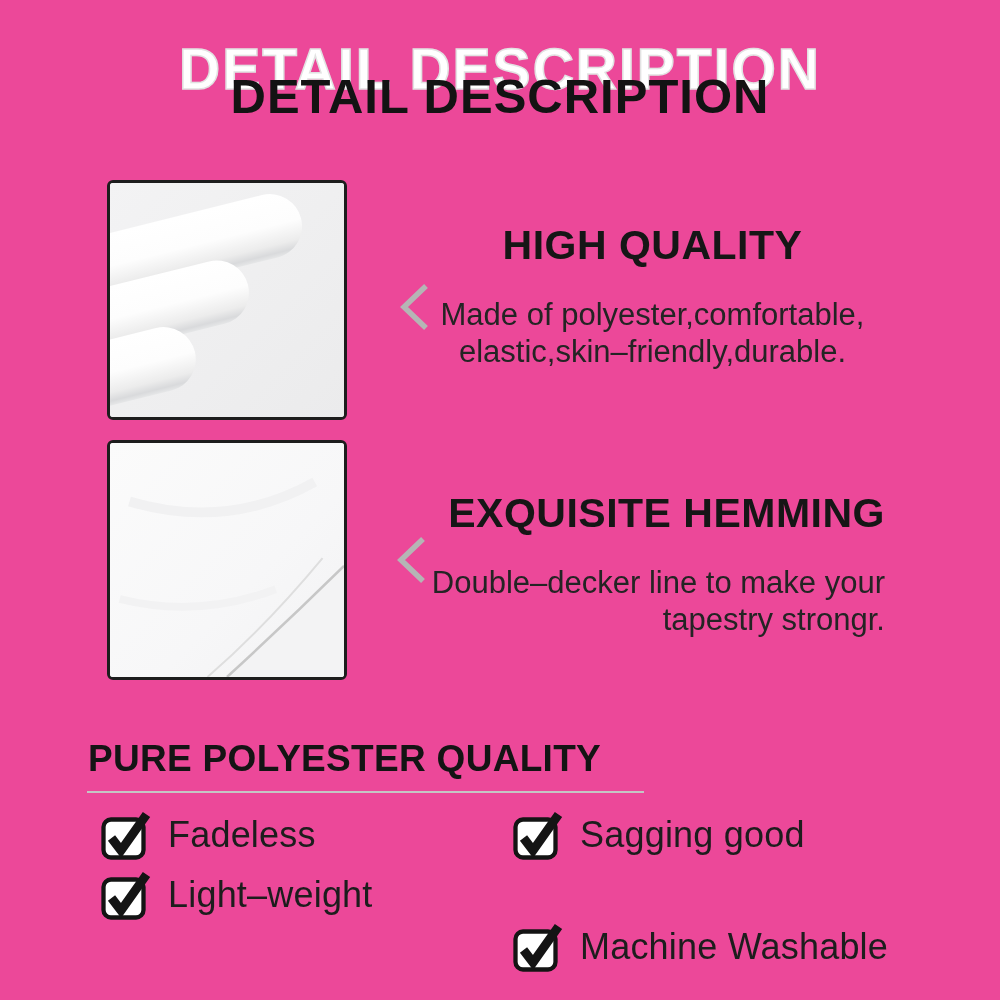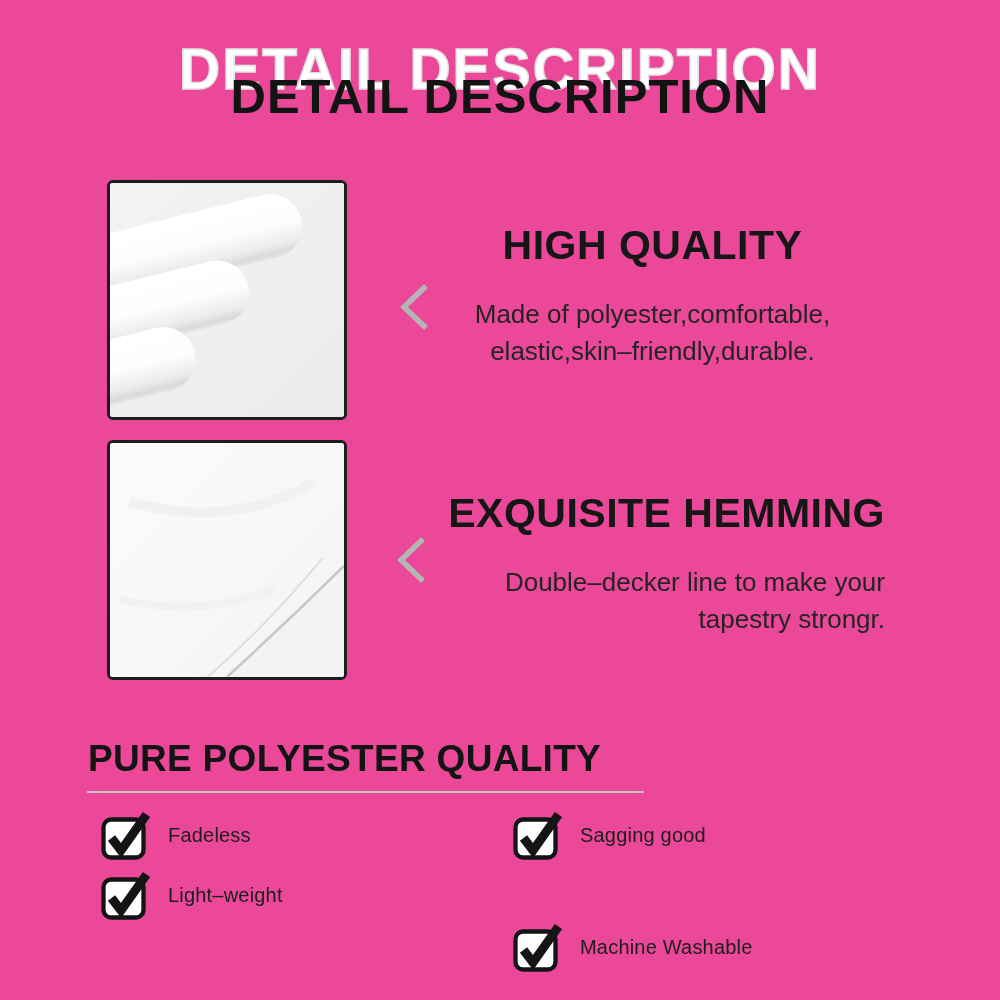--- a/index.html
+++ b/index.html
@@ -71,21 +71,21 @@
   .feature-title {
     margin: 0 0 27px 0;
     font-size: 41px;
     font-weight: 700;
     letter-spacing: 0.5px;
     color: #161616;
     white-space: nowrap;
   }
   .feature-body {
     margin: 0;
-    font-size: 26px;
+    font-size: 31px;
     line-height: 37px;
     color: #242424;
   }
 
   
   .fabric-title {
     position: absolute;
     left: 88px; top: 738px;
     margin: 0;
     font-size: 37px;
@@ -108,21 +108,21 @@
     align-items: center;
     gap: 16px;
     height: 50px;
   }
   .ci-1 { left: 100px; top: 810px; }
   .ci-2 { left: 100px; top: 870px; }
   .ci-3 { left: 512px; top: 810px; }
   .ci-4 { left: 512px; top: 922px; }
   .check-icon svg { display: block; overflow: visible; }
   .check-label {
-    font-size: 20px;
+    font-size: 36px;
     color: #1d1d1d;
     letter-spacing: 0.2px;
     white-space: nowrap;
   }
 </style>
 </head>
 <body>
 
 <div class="canvas">
 

